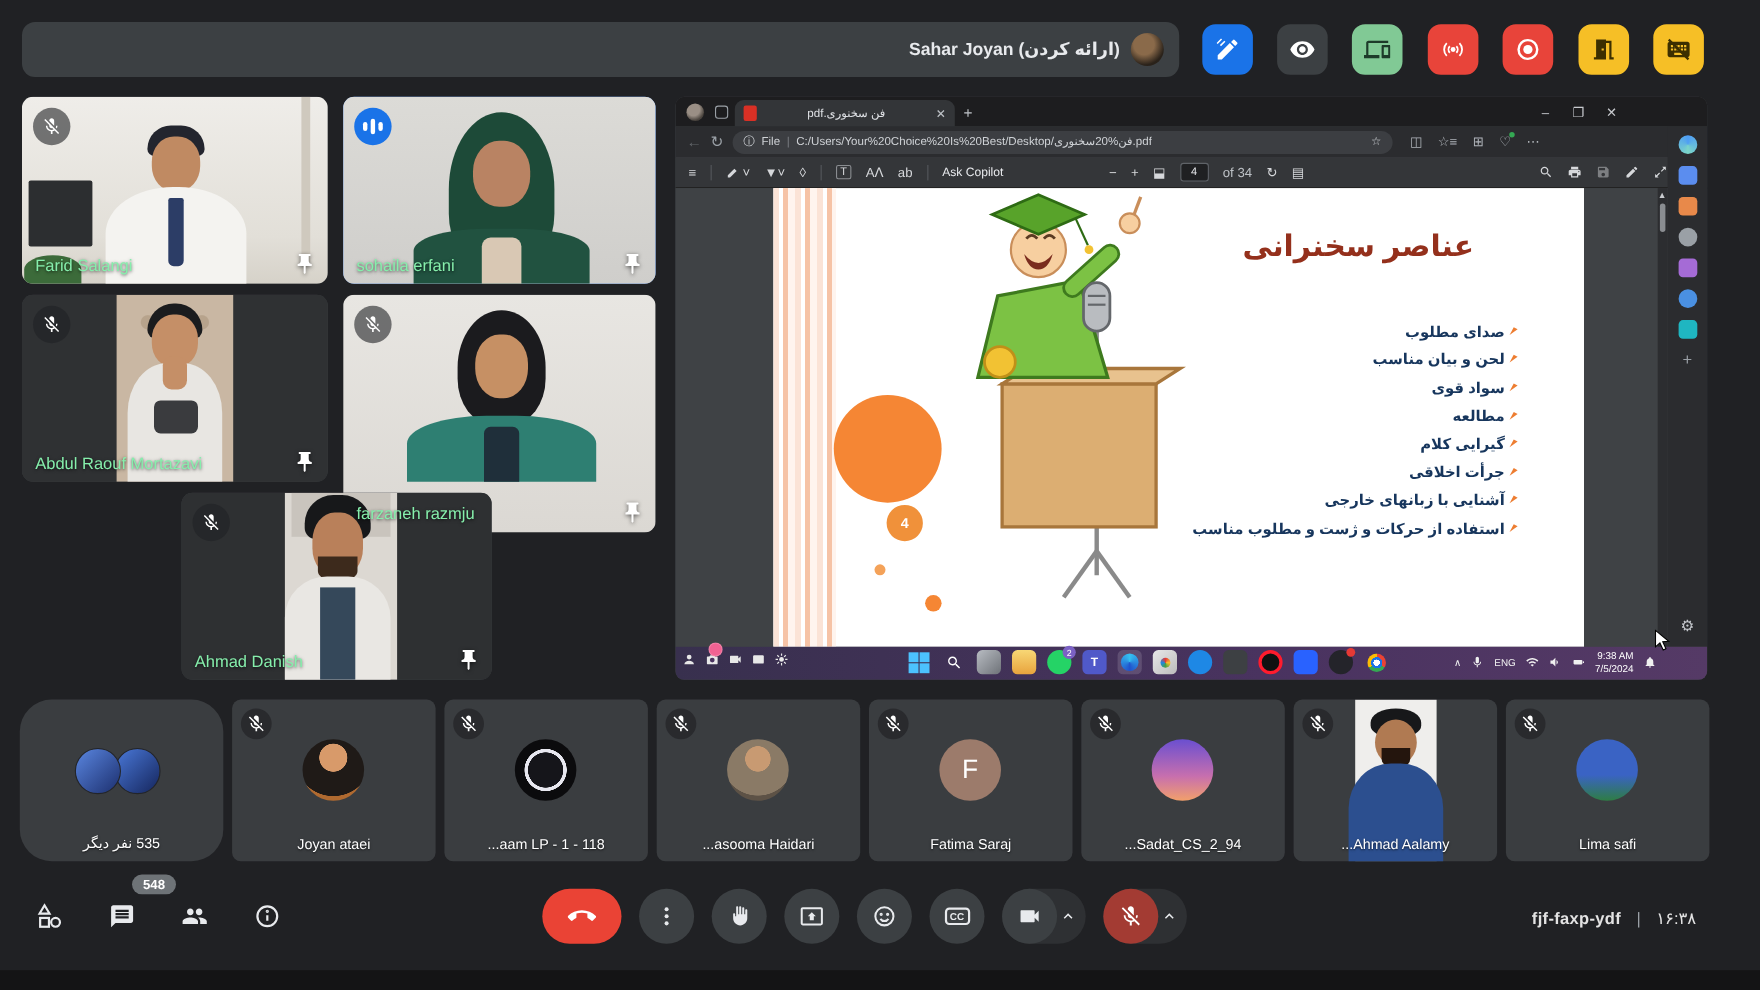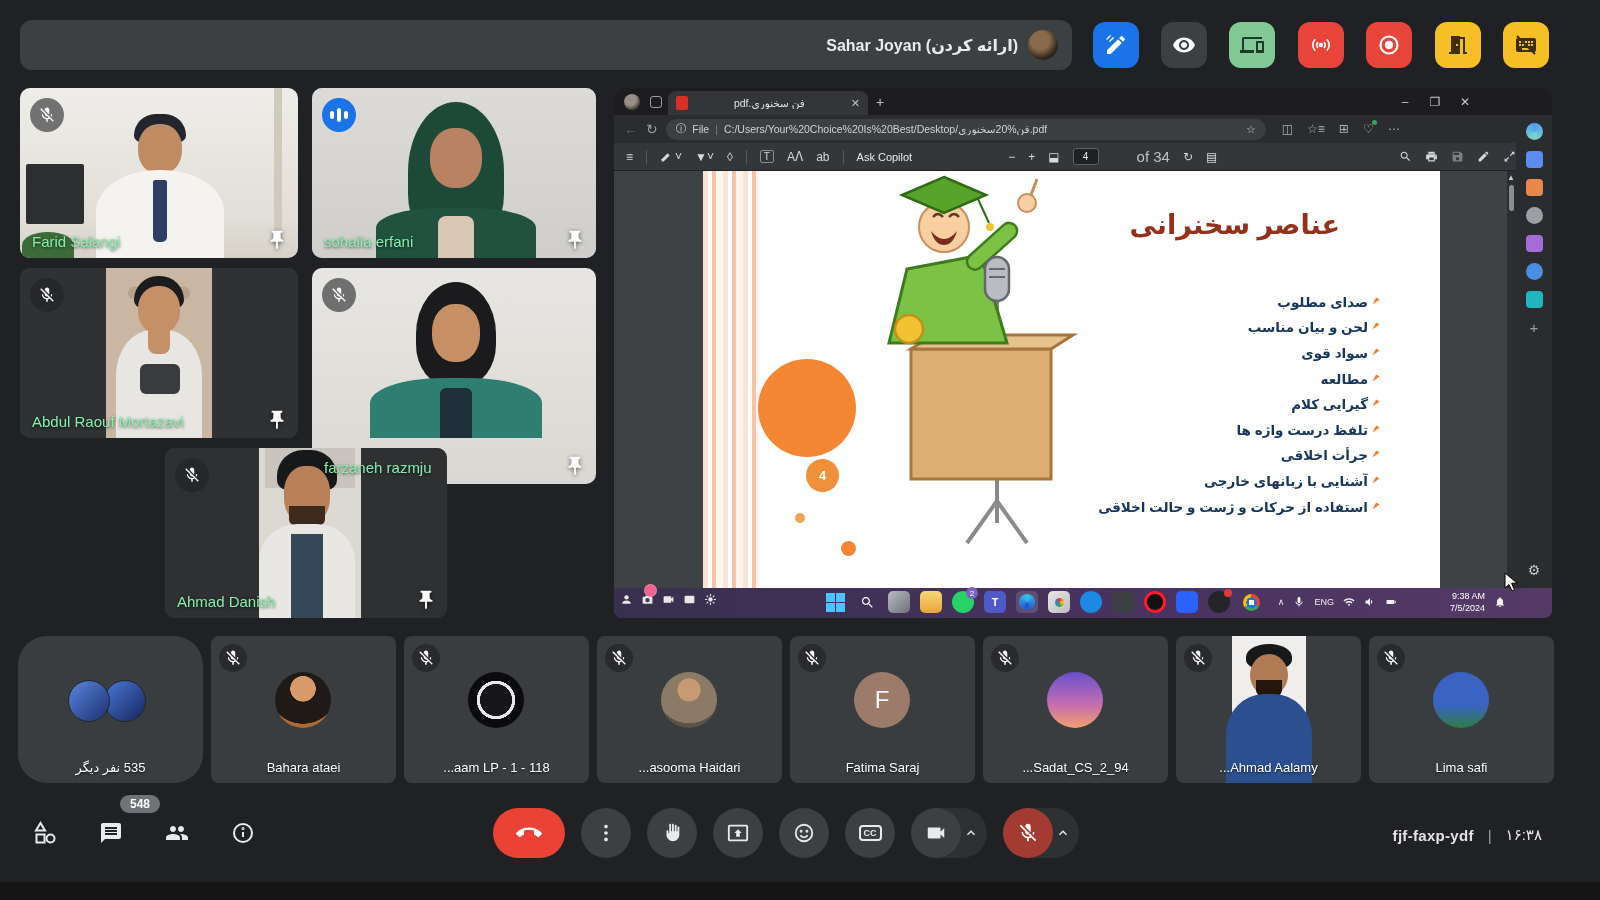--- a/index.html
+++ b/index.html
@@ -73,21 +73,21 @@
   .tb-center{position:absolute;left:210px;top:3px;display:flex;gap:10px;align-items:center;}
   .tb-ic{width:22px;height:22px;border-radius:5px;position:relative;display:flex;align-items:center;justify-content:center;}
   .tb-ic svg{width:15px;height:15px;}
   .winlogo{display:grid;grid-template-columns:9px 9px;grid-template-rows:9px 9px;gap:1px;}
   .winlogo i{background:#4cc2ff;display:block;}
   .badge2{position:absolute;right:-4px;top:-4px;width:12px;height:12px;border-radius:50%;background:#7b61c4;color:#fff;font-size:8px;display:flex;align-items:center;justify-content:center;}
   .reddot{position:absolute;right:-2px;top:-2px;width:8px;height:8px;border-radius:50%;background:#e53935;}
   .active-app{background:rgba(255,255,255,.14);border-radius:5px;}
   .tb-tray{position:absolute;right:46px;top:2px;display:flex;gap:9px;align-items:center;color:#f0f0f0;font-size:9px;}
   .tb-tray svg{width:12px;height:12px;}
-  .traytime{text-align:right;line-height:12px;font-size:9px;color:#fff;margin-left:44px;}
+  .traytime{text-align:right;line-height:12px;font-size:9px;color:#fff;}
 
   .bz-scrollbar{position:absolute;right:36px;top:83px;bottom:30px;width:9px;background:#2c2d30;}
   .bz-scrollbar .thumbbar{position:absolute;left:2px;top:14px;width:5px;height:26px;border-radius:3px;background:#8a8d91;}
   .scroll-up{position:absolute;right:37px;top:85px;color:#c8cace;font-size:8px;z-index:4;}
   .bz-sidebar{position:absolute;right:0;top:27px;width:36px;bottom:30px;background:#2b2c2f;display:flex;flex-direction:column;align-items:center;padding-top:8px;gap:11px;}
   .sb-ic{width:17px;height:17px;border-radius:4px;}
   .sb-plus{color:#9aa0a6;font-size:15px;}
   .sb-gear{position:absolute;bottom:10px;color:#c3c6cb;font-size:14px;}
   .cursor{position:absolute;right:32px;bottom:26px;z-index:30;}
 
@@ -356,21 +356,21 @@
       <span class="tbico" style="border:1px solid #8a8d91;border-radius:2px;padding:0 3px;font-size:10px;">T</span>
       <span class="tbico">Aᐱ</span>
       <span class="tbico">ab</span>
       <span class="sep"></span>
       <span class="asklbl">Ask Copilot</span>
       <span style="width:70px"></span>
       <span class="tbico">−</span>
       <span class="tbico">+</span>
       <span class="tbico">⬓</span>
       <span class="pagebox">4</span>
-      <span style="font-size:15px;color:#bdc1c6;margin-left:25px;">of 34</span>
+      <span style="font-size:12px;color:#bdc1c6;">of 34</span>
       <span class="tbico">↻</span>
       <span class="tbico">▤</span>
       <span style="flex:1"></span>
       <span class="tbico">
           <svg viewBox="0 0 24 24" fill="#d6d8db">
             <path d="M15.5 14h-.79l-.28-.27C15.41 12.59 16 11.11 16 9.5 16 5.91 13.09 3 9.5 3S3 5.91 3 9.5 5.91 16 9.5 16c1.61 0 3.09-.59 4.23-1.57l.27.28v.79l5 4.99L20.49 19l-4.99-5zm-6 0C7.01 14 5 11.99 5 9.5S7.01 5 9.5 5 14 7.01 14 9.5 11.99 14 9.5 14z"></path>
           </svg>
         </span>
       <span class="tbico">
           <svg viewBox="0 0 24 24" fill="#d6d8db">
@@ -443,33 +443,29 @@
             <div class="slide-item">
               <span class="bullet"></span>
               <span>مطالعه</span>
             </div>
             <div class="slide-item">
               <span class="bullet"></span>
               <span>گیرایی کلام</span>
             </div>
             <div class="slide-item">
               <span class="bullet"></span>
-              <span>تلفظ درست واژه ها</span>
-            </div>
-            <div class="slide-item">
-              <span class="bullet"></span>
               <span>جرأت اخلاقی</span>
             </div>
             <div class="slide-item">
               <span class="bullet"></span>
               <span>آشنایی با زبانهای خارجی</span>
             </div>
             <div class="slide-item">
               <span class="bullet"></span>
-              <span>استفاده از حرکات و ژست و حالت اخلاقی</span>
+              <span>استفاده از حرکات و ژست و مطلوب مناسب</span>
             </div>
           </div>
       </div>
 
     </div>
 
     <span class="scroll-up">▲</span>
     <div class="bz-scrollbar">
         <div class="thumbbar"></div>
       </div>
@@ -581,21 +577,21 @@
     <span class="nm" style="direction:rtl">535 نفر دیگر</span>
   </div>
 
   <div class="thumb" style="left:211px;">
     <div class="micoff">
         <svg viewBox="0 0 24 24" fill="#fff">
           <path d="M19 11h-1.7c0 .74-.16 1.43-.43 2.05l1.23 1.23c.56-.98.9-2.09.9-3.28zm-4.02.17c0-.06.02-.11.02-.17V5c0-1.66-1.34-3-3-3S9 3.34 9 5v.18l5.98 5.99zM4.27 3L3 4.27l6.01 6.01V11c0 1.66 1.33 3 2.99 3 .22 0 .44-.03.65-.08l1.66 1.66c-.71.33-1.5.52-2.31.52-2.76 0-5.3-2.1-5.3-5.1H5c0 3.41 2.72 6.23 6 6.72V21h2v-3.28c.91-.13 1.77-.45 2.54-.9L19.73 21 21 19.73 4.27 3z"></path>
         </svg>
       </div>
     <span class="av av2"></span>
-    <span class="nm">Bahara ataei</span>
+    <span class="nm">Joyan ataei</span>
   </div>
 
   <div class="thumb" style="left:404px;">
     <div class="micoff">
         <svg viewBox="0 0 24 24" fill="#fff">
           <path d="M19 11h-1.7c0 .74-.16 1.43-.43 2.05l1.23 1.23c.56-.98.9-2.09.9-3.28zm-4.02.17c0-.06.02-.11.02-.17V5c0-1.66-1.34-3-3-3S9 3.34 9 5v.18l5.98 5.99zM4.27 3L3 4.27l6.01 6.01V11c0 1.66 1.33 3 2.99 3 .22 0 .44-.03.65-.08l1.66 1.66c-.71.33-1.5.52-2.31.52-2.76 0-5.3-2.1-5.3-5.1H5c0 3.41 2.72 6.23 6 6.72V21h2v-3.28c.91-.13 1.77-.45 2.54-.9L19.73 21 21 19.73 4.27 3z"></path>
         </svg>
       </div>
     <span class="av av3"></span>
     <span class="nm">...aam LP - 1 - 118</span>

